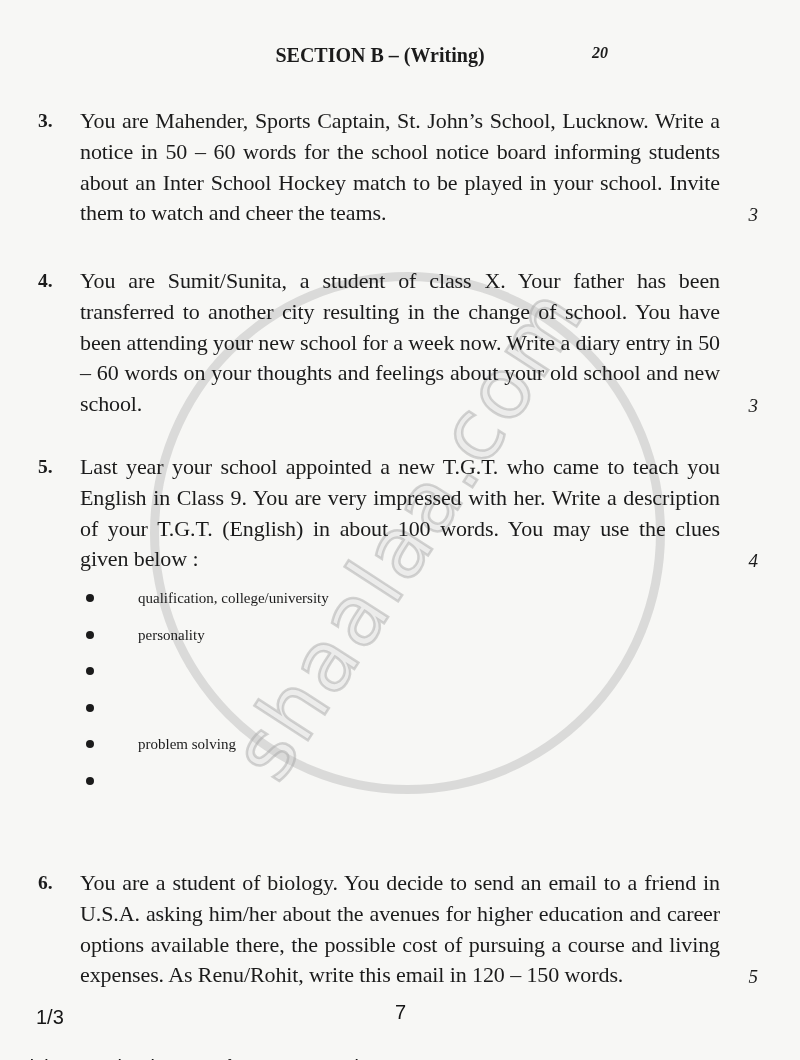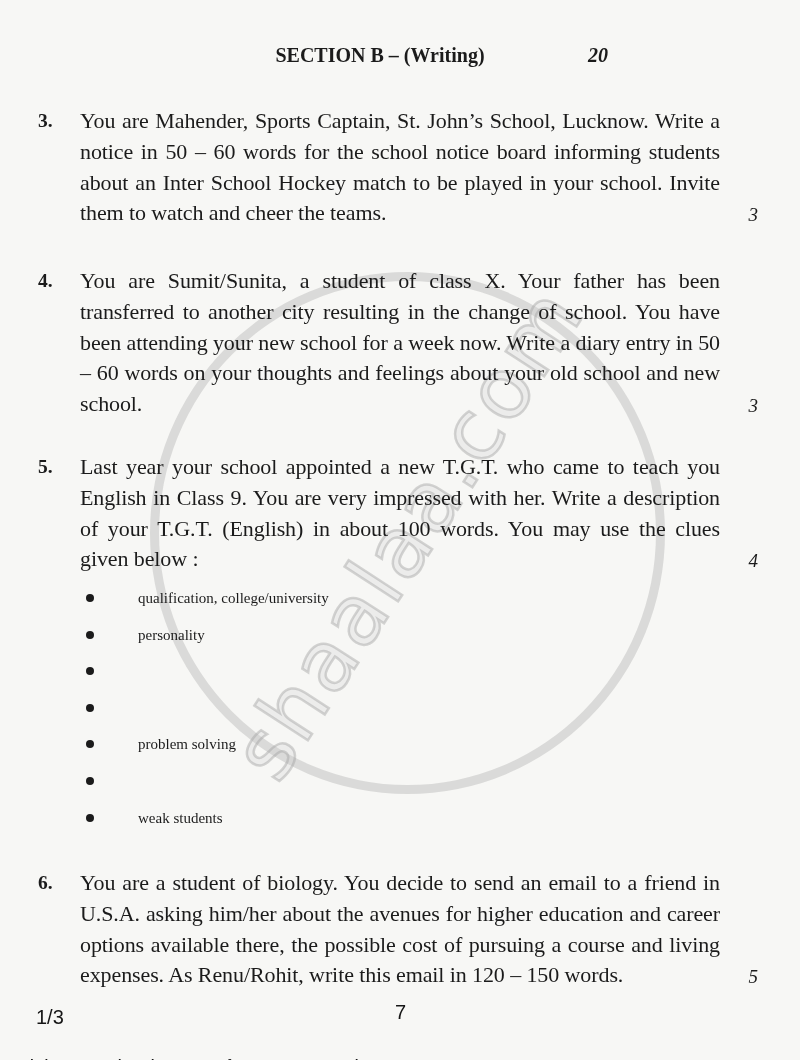--- a/index.html
+++ b/index.html
@@ -38,21 +38,21 @@
   }
 
   
   .header { position: absolute; top: 44px; left: 0; width: 640px; height: 28px; z-index: 2; }
   .section-title {
     position: absolute; left: 380px; transform: translateX(-50%);
     font-size: 20px; font-weight: bold; white-space: nowrap;
   }
   .total-marks {
     position: absolute; right: 32px; top: 0;
-    font-size: 20px; font-style: italic; font-weight: bold;
+    font-size: 16px; font-style: italic; font-weight: bold;
   }
 
   
   .question { position: absolute; left: 38px; width: 722px; z-index: 2; }
   .q3 { top: 106px; }
   .q4 { top: 266px; }
   .q5 { top: 452px; }
   .q6 { top: 868px; }
   .qnum {
     position: absolute; left: 0; top: 0;
@@ -140,24 +140,20 @@
     <div class="bullet-item">
       <span class="dot"></span>
     </div>
     <div class="bullet-item">
       <span class="dot"></span>
       <span class="bullet-label">problem solving</span>
     </div>
     <div class="bullet-item">
       <span class="dot"></span>
     </div>
-    <div class="bullet-item">
-      <span class="dot"></span>
-      <span class="bullet-label">weak students</span>
-    </div>
   </div>
 
   <div class="question q6">
     <span class="qnum">6.</span>
     <div class="qtext">You are a student of biology. You decide to send an email to a friend in U.S.A. asking him/her about the avenues for higher education and career options available there, the possible cost of pursuing a course and living expenses. As Renu/Rohit, write this email in 120 – 150 words.</div>
     <span class="qmarks">5</span>
   </div>
 
   <div class="footer-item page-fraction">1/3</div>
   <div class="footer-item page-number">7</div>

